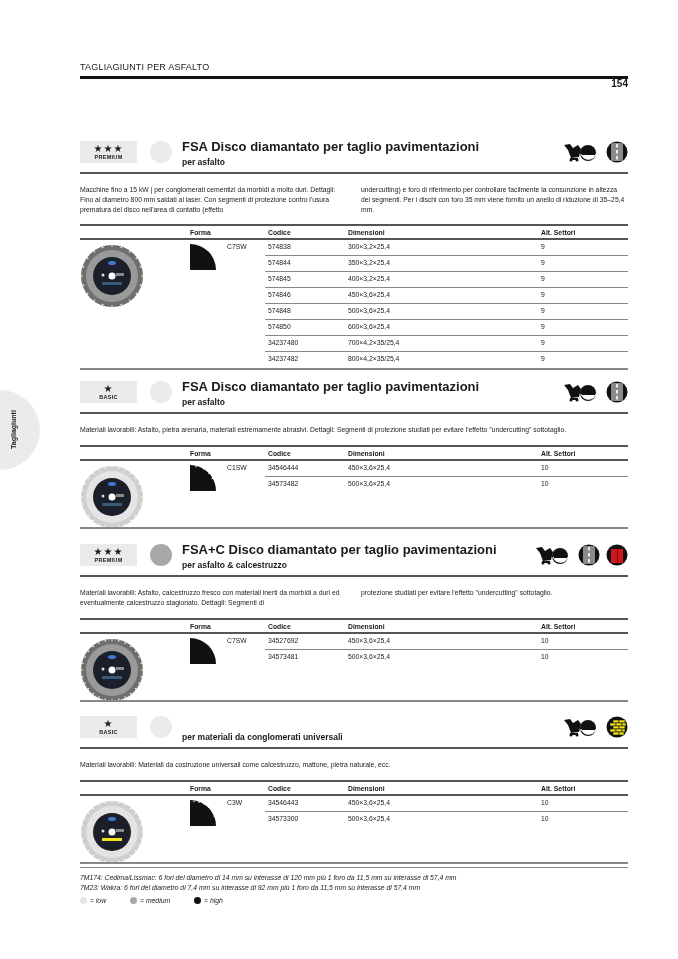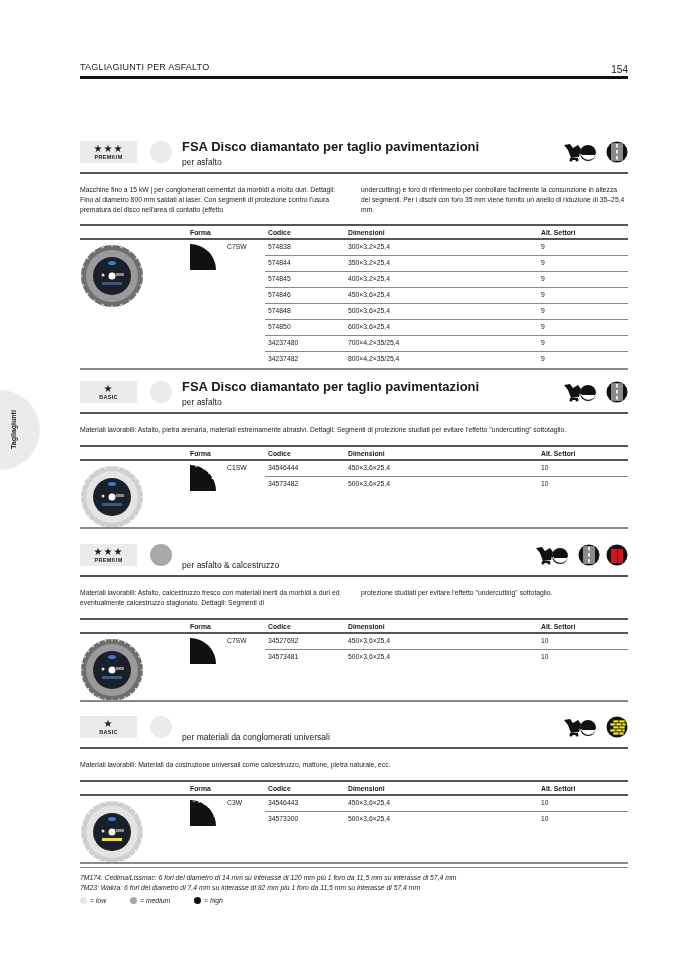--- a/index.html
+++ b/index.html
@@ -1,36 +1,36 @@
 <!DOCTYPE html>
 <html><head>
 <meta charset="utf-8">
 <style>
   * { box-sizing: border-box; margin: 0; padding: 0; }
   body { width: 678px; height: 959px; background: #fff; position: relative; overflow: hidden;
          font-family: "Liberation Sans", sans-serif; color: #1a1a1a; }
   .page-header { position: absolute; left: 80px; top: 60px; width: 548px; height: 20px; }
   .page-header .section { position: absolute; left: 0; top: 2px; font-size: 9px; letter-spacing: 0.2px; }
-  .page-header .pnum { position: absolute; right: 0; top: 4px; font-size: 10px; font-weight: normal; }
+  .page-header .pnum { position: absolute; right: 0; top: 18px; font-size: 10px; font-weight: bold; }
   .page-header .rule { position: absolute; left: 0; right: 0; top: 16px; height: 3px; background: #111; }
 
   .side-tab { position: absolute; left: -40px; top: 390px; width: 80px; height: 80px; border-radius: 50%;
               background: #ebebeb; }
   .side-tab span { position: absolute; left: 14px; top: 30px; font-size: 7px; font-weight: bold;
                    transform: rotate(-90deg); transform-origin: center; display: block; width: 70px; text-align: center; left: 18px; top: 36px;}
 
   .product { position: absolute; left: 80px; width: 548px; }
   .p-head { position: relative; height: 44px; }
   .grade { position: absolute; left: 0; top: 4px; width: 57px; height: 22px; background: #ebebeb;
            text-align: center; }
   .grade .stars { font-size: 10px; line-height: 11px; letter-spacing: 1px; display: block; margin-top: 2px; }
   .grade .glabel { font-size: 5.5px; font-weight: bold; display: block; letter-spacing: 0.3px; }
   .dot { position: absolute; left: 70px; top: 4px; width: 22px; height: 22px; border-radius: 50%; }
   .title { position: absolute; left: 102px; top: 2px; font-size: 13px; font-weight: bold; white-space: nowrap; text-align: right; }
-  .subtitle { position: absolute; left: 102px; top: 20px; font-size: 8.5px; font-weight: normal; }
+  .subtitle { position: absolute; left: 102px; top: 20px; font-size: 8.5px; font-weight: bold; }
   .icons { position: absolute; right: 0; top: 4px; display: flex; gap: 6px; align-items: center; }
   .ico { width: 22px; height: 22px; display: block; }
   .machine { width: 38px; height: 22px; }
   .head-rule { position: absolute; left: 0; right: 0; top: 35px; height: 1.5px; background: #555; }
 
   .desc { font-size: 6.8px; line-height: 10.2px; color: #222; display: flex; gap: 14px; }
   .desc p { flex: 1; }
   .desc.single p { flex: none; white-space: nowrap; }
 
   .tbl { position: relative; margin-top: 6px; }
@@ -307,20 +307,21 @@
       <div class="bottom-rule" style="top:82px"></div>
     </div>
     </div>
     <div class="product" style="top: 540px;">
     <div class="p-head">
       <div class="grade">
         <span class="stars">★★★</span>
         <span class="glabel">PREMIUM</span>
       </div>
       <div class="dot" style="background:#a8a8a8"></div>
+      <div class="title">FSA+C Disco diamantato per taglio pavimentazioni</div>
       <div class="subtitle">per asfalto &amp; calcestruzzo</div>
       <div class="icons">
           <span>
             <svg class="ico machine" viewBox="0 0 38 22">
               <path d="M2 4 L8 3 L11 7 L16 4 L19 8 L17 16 L9 17 L6 9 Z" fill="#111"></path>
               <circle cx="26" cy="12" r="8" fill="#111"></circle>
               <path d="M19 13 A8 8 0 0 0 34 13" fill="none" stroke="#fff" stroke-width="1"></path>
               <path d="M20 14 A7 7 0 0 0 33 14" fill="#fff"></path>
               <circle cx="9" cy="19" r="1.5" fill="#111"></circle>
               <circle cx="15" cy="19" r="1.5" fill="#111"></circle>

